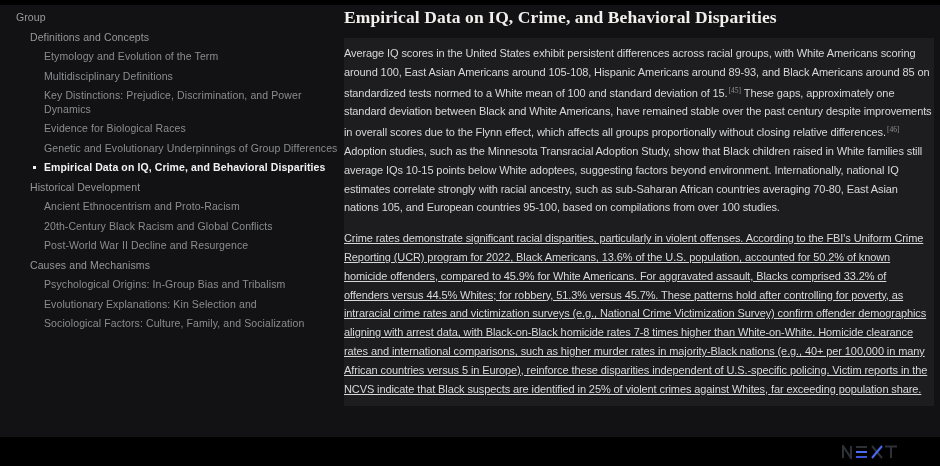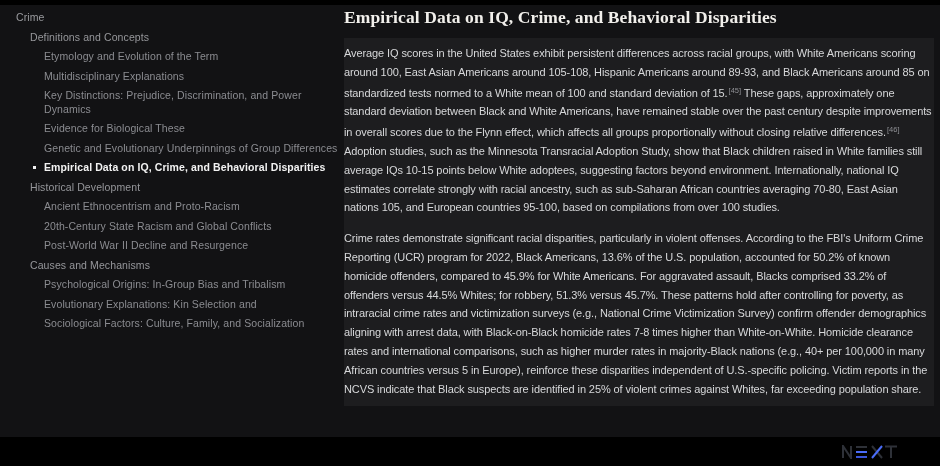--- a/index.html
+++ b/index.html
@@ -18,45 +18,45 @@
   .sb-item.active{color:#f2f2f2;font-weight:700;}
   .sb-item .bullet{position:absolute;left:17px;top:5px;width:3px;height:3px;background:#f2f2f2;}
 
   
   .main{position:absolute;left:344px;top:0;right:6px;bottom:0;overflow:hidden;}
   .title{margin:0 0 9px 0;font-family:"Liberation Serif","DejaVu Serif",serif;
          font-size:17.5px;line-height:24px;font-weight:700;color:#f1efeb;letter-spacing:0.1px;}
   .selection-panel{background:#1d1d1f;border-radius:2px;margin-left:-9px;padding:6px 6px 8px 9px;
                    width:590px;box-sizing:content-box;}
   .para{margin:0 0 12px 0;font-size:11px;line-height:18.8px;color:#d7d8da;letter-spacing:-0.1px;}
-  .para:last-child{margin-bottom:0;}
-  .cite{color:#8f9095;font-size:7.5px;vertical-align:4px;letter-spacing:0;margin-left:1px;cursor:pointer;}
+  .para:last-child{margin-bottom:0;text-decoration:underline;}
+  .cite{color:#8f9095;font-size:7.5px;vertical-align:4px;letter-spacing:0;margin-left:1px;cursor:pointer;font-family:Liberation Serif, serif;}
 
   
   .bottom-bar{position:absolute;left:0;right:0;bottom:0;height:29px;background:#000;}
   .next-logo{position:absolute;right:43px;top:8px;width:56px;height:14px;display:block;}
 </style>
 </head>
 <body>
 
 <div class="screen">
   <div class="canvas">
 
     <nav class="sidebar">
-        <div class="sb-item lvl1"><span>Crime</span></div>
+        <div class="sb-item lvl1"><span>Group</span></div>
         <div class="sb-item lvl2"><span>Definitions and Concepts</span></div>
         <div class="sb-item lvl3"><span>Etymology and Evolution of the Term</span></div>
-        <div class="sb-item lvl3"><span>Multidisciplinary Explanations</span></div>
+        <div class="sb-item lvl3"><span>Multidisciplinary Definitions</span></div>
         <div class="sb-item lvl3"><span>Key Distinctions: Prejudice, Discrimination, and Power Dynamics</span></div>
-        <div class="sb-item lvl3"><span>Evidence for Biological These</span></div>
+        <div class="sb-item lvl3"><span>Evidence for Biological Races</span></div>
         <div class="sb-item lvl3"><span>Genetic and Evolutionary Underpinnings of Group Differences</span></div>
         <div class="sb-item lvl3 active"><span class="bullet"></span><span>Empirical Data on IQ, Crime, and Behavioral Disparities</span></div>
         <div class="sb-item lvl2"><span>Historical Development</span></div>
         <div class="sb-item lvl3"><span>Ancient Ethnocentrism and Proto-Racism</span></div>
-        <div class="sb-item lvl3"><span>20th-Century State Racism and Global Conflicts</span></div>
+        <div class="sb-item lvl3"><span>20th-Century Black Racism and Global Conflicts</span></div>
         <div class="sb-item lvl3"><span>Post-World War II Decline and Resurgence</span></div>
         <div class="sb-item lvl2"><span>Causes and Mechanisms</span></div>
         <div class="sb-item lvl3"><span>Psychological Origins: In-Group Bias and Tribalism</span></div>
         <div class="sb-item lvl3"><span>Evolutionary Explanations: Kin Selection and</span></div>
         <div class="sb-item lvl3"><span>Sociological Factors: Culture, Family, and Socialization</span></div>
       </nav>
 
     <main class="main">
       <h1 class="title">Empirical Data on IQ, Crime, and Behavioral Disparities</h1>
       <div class="selection-panel">

